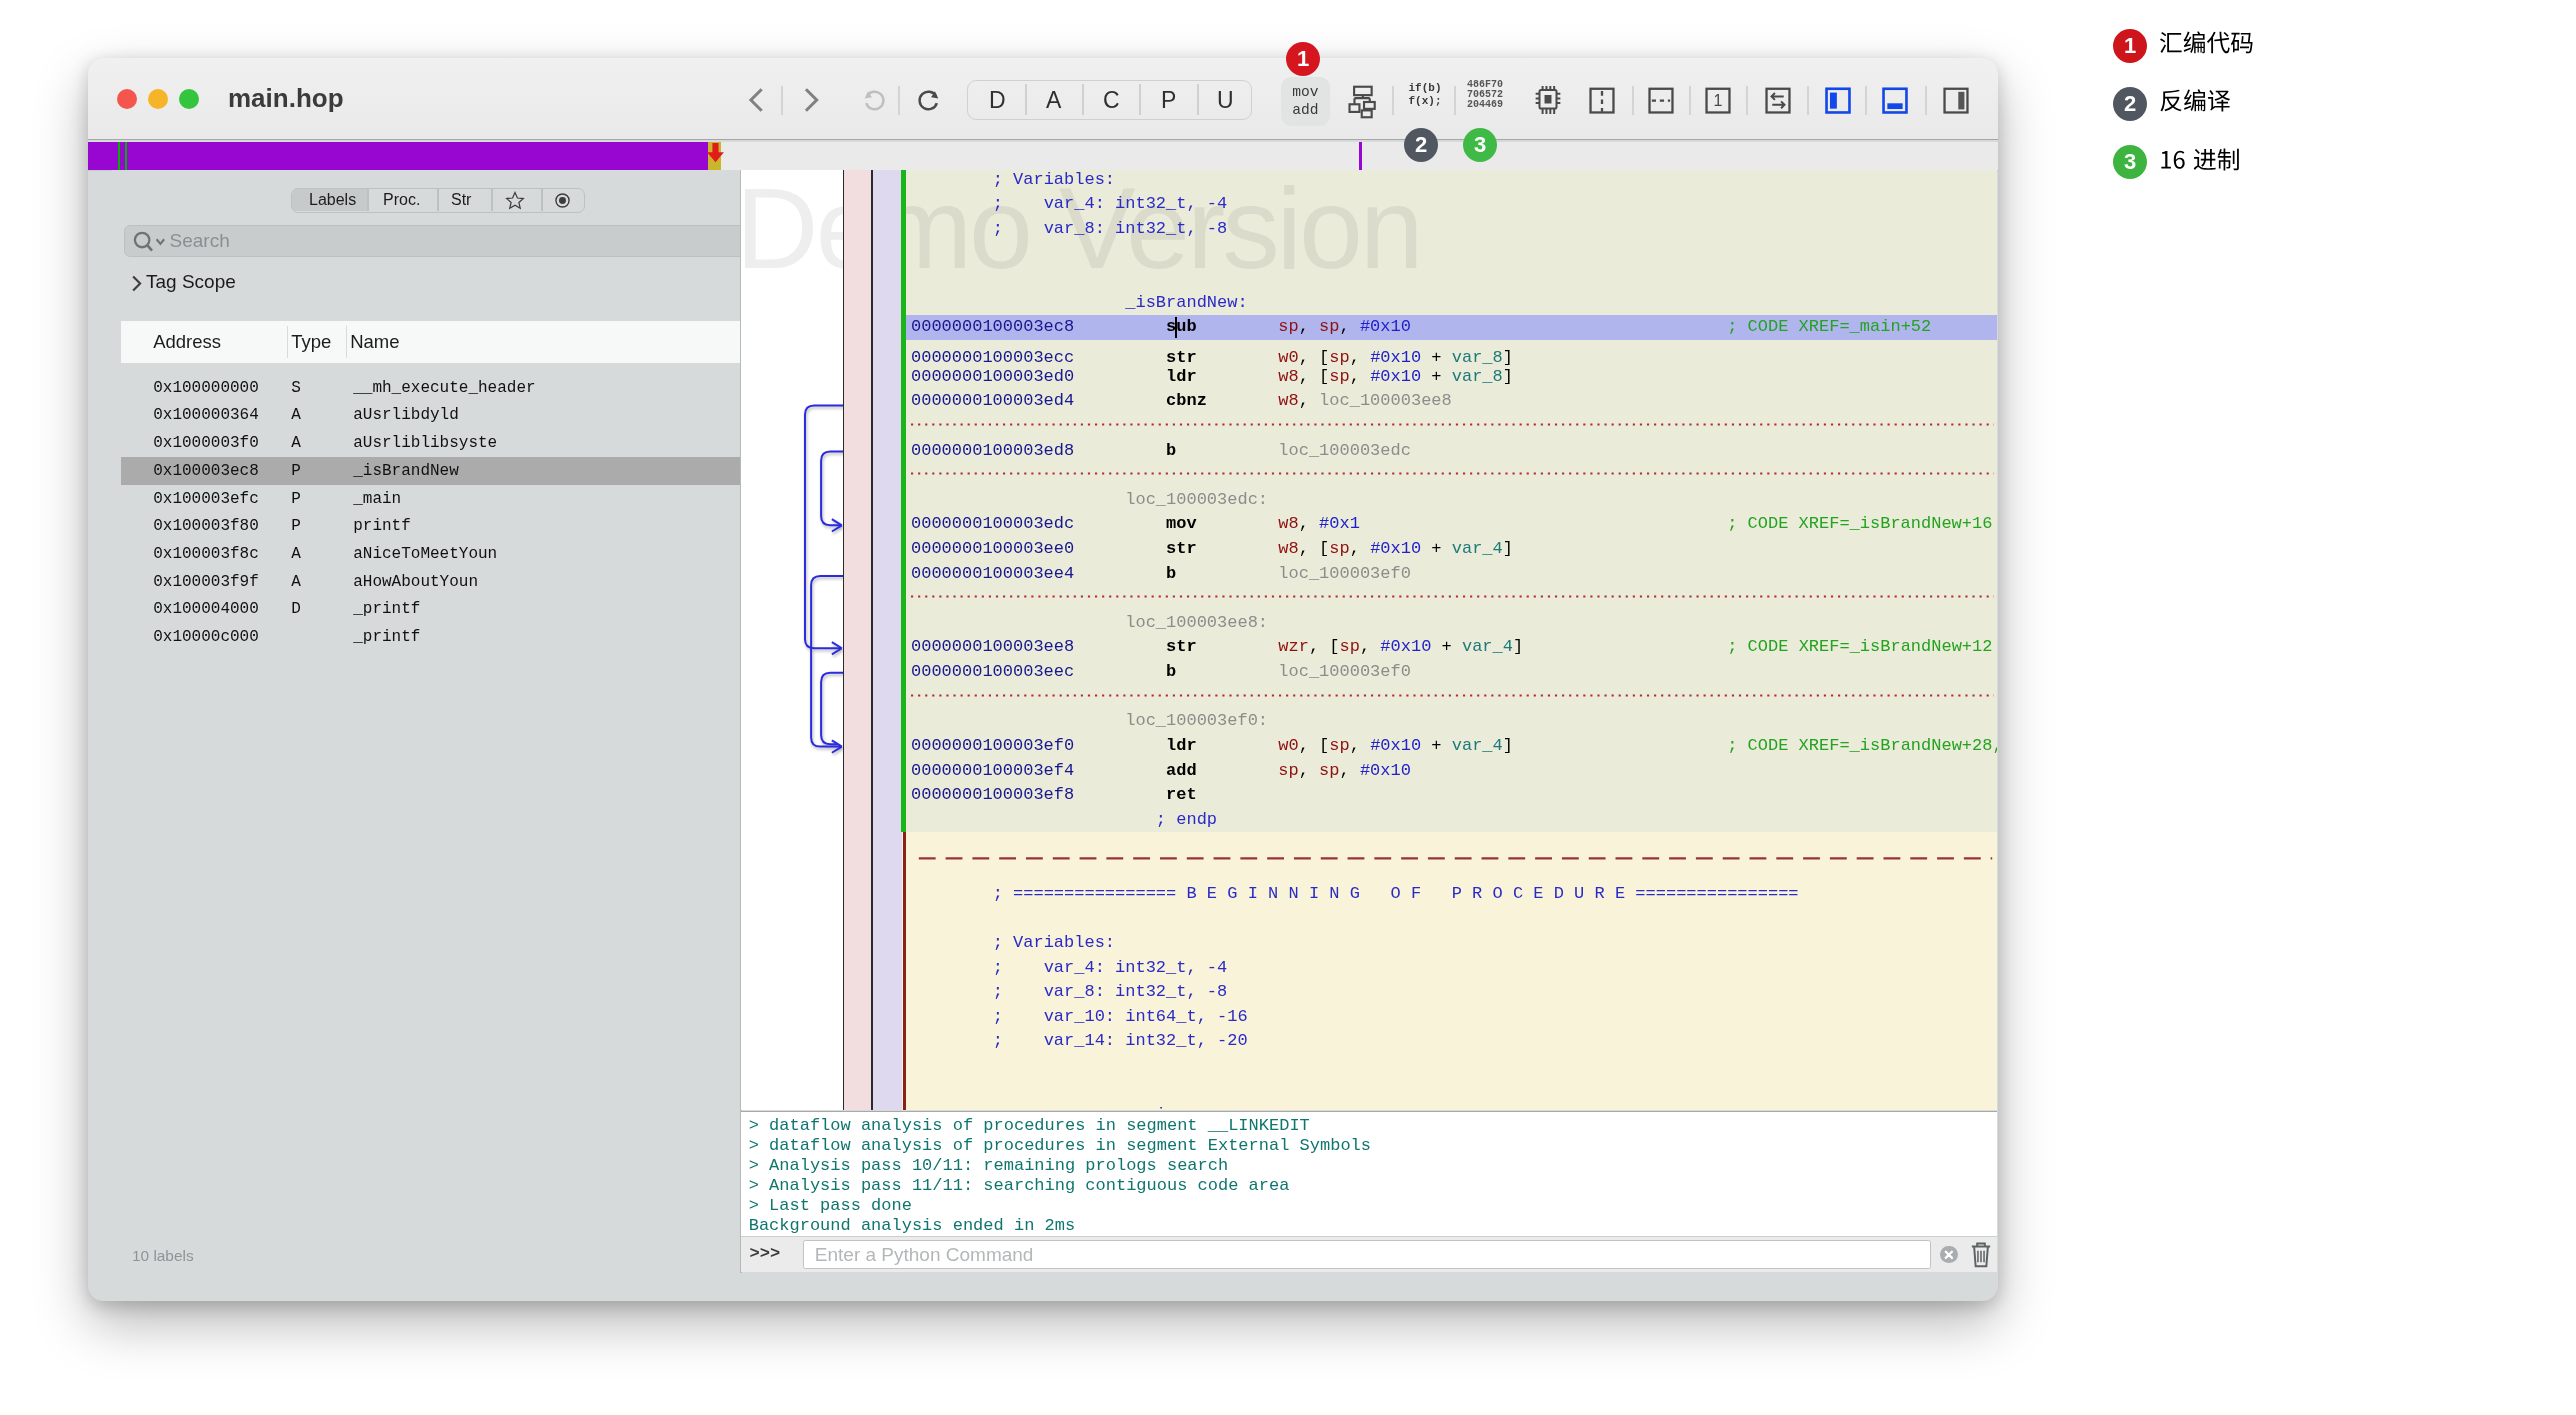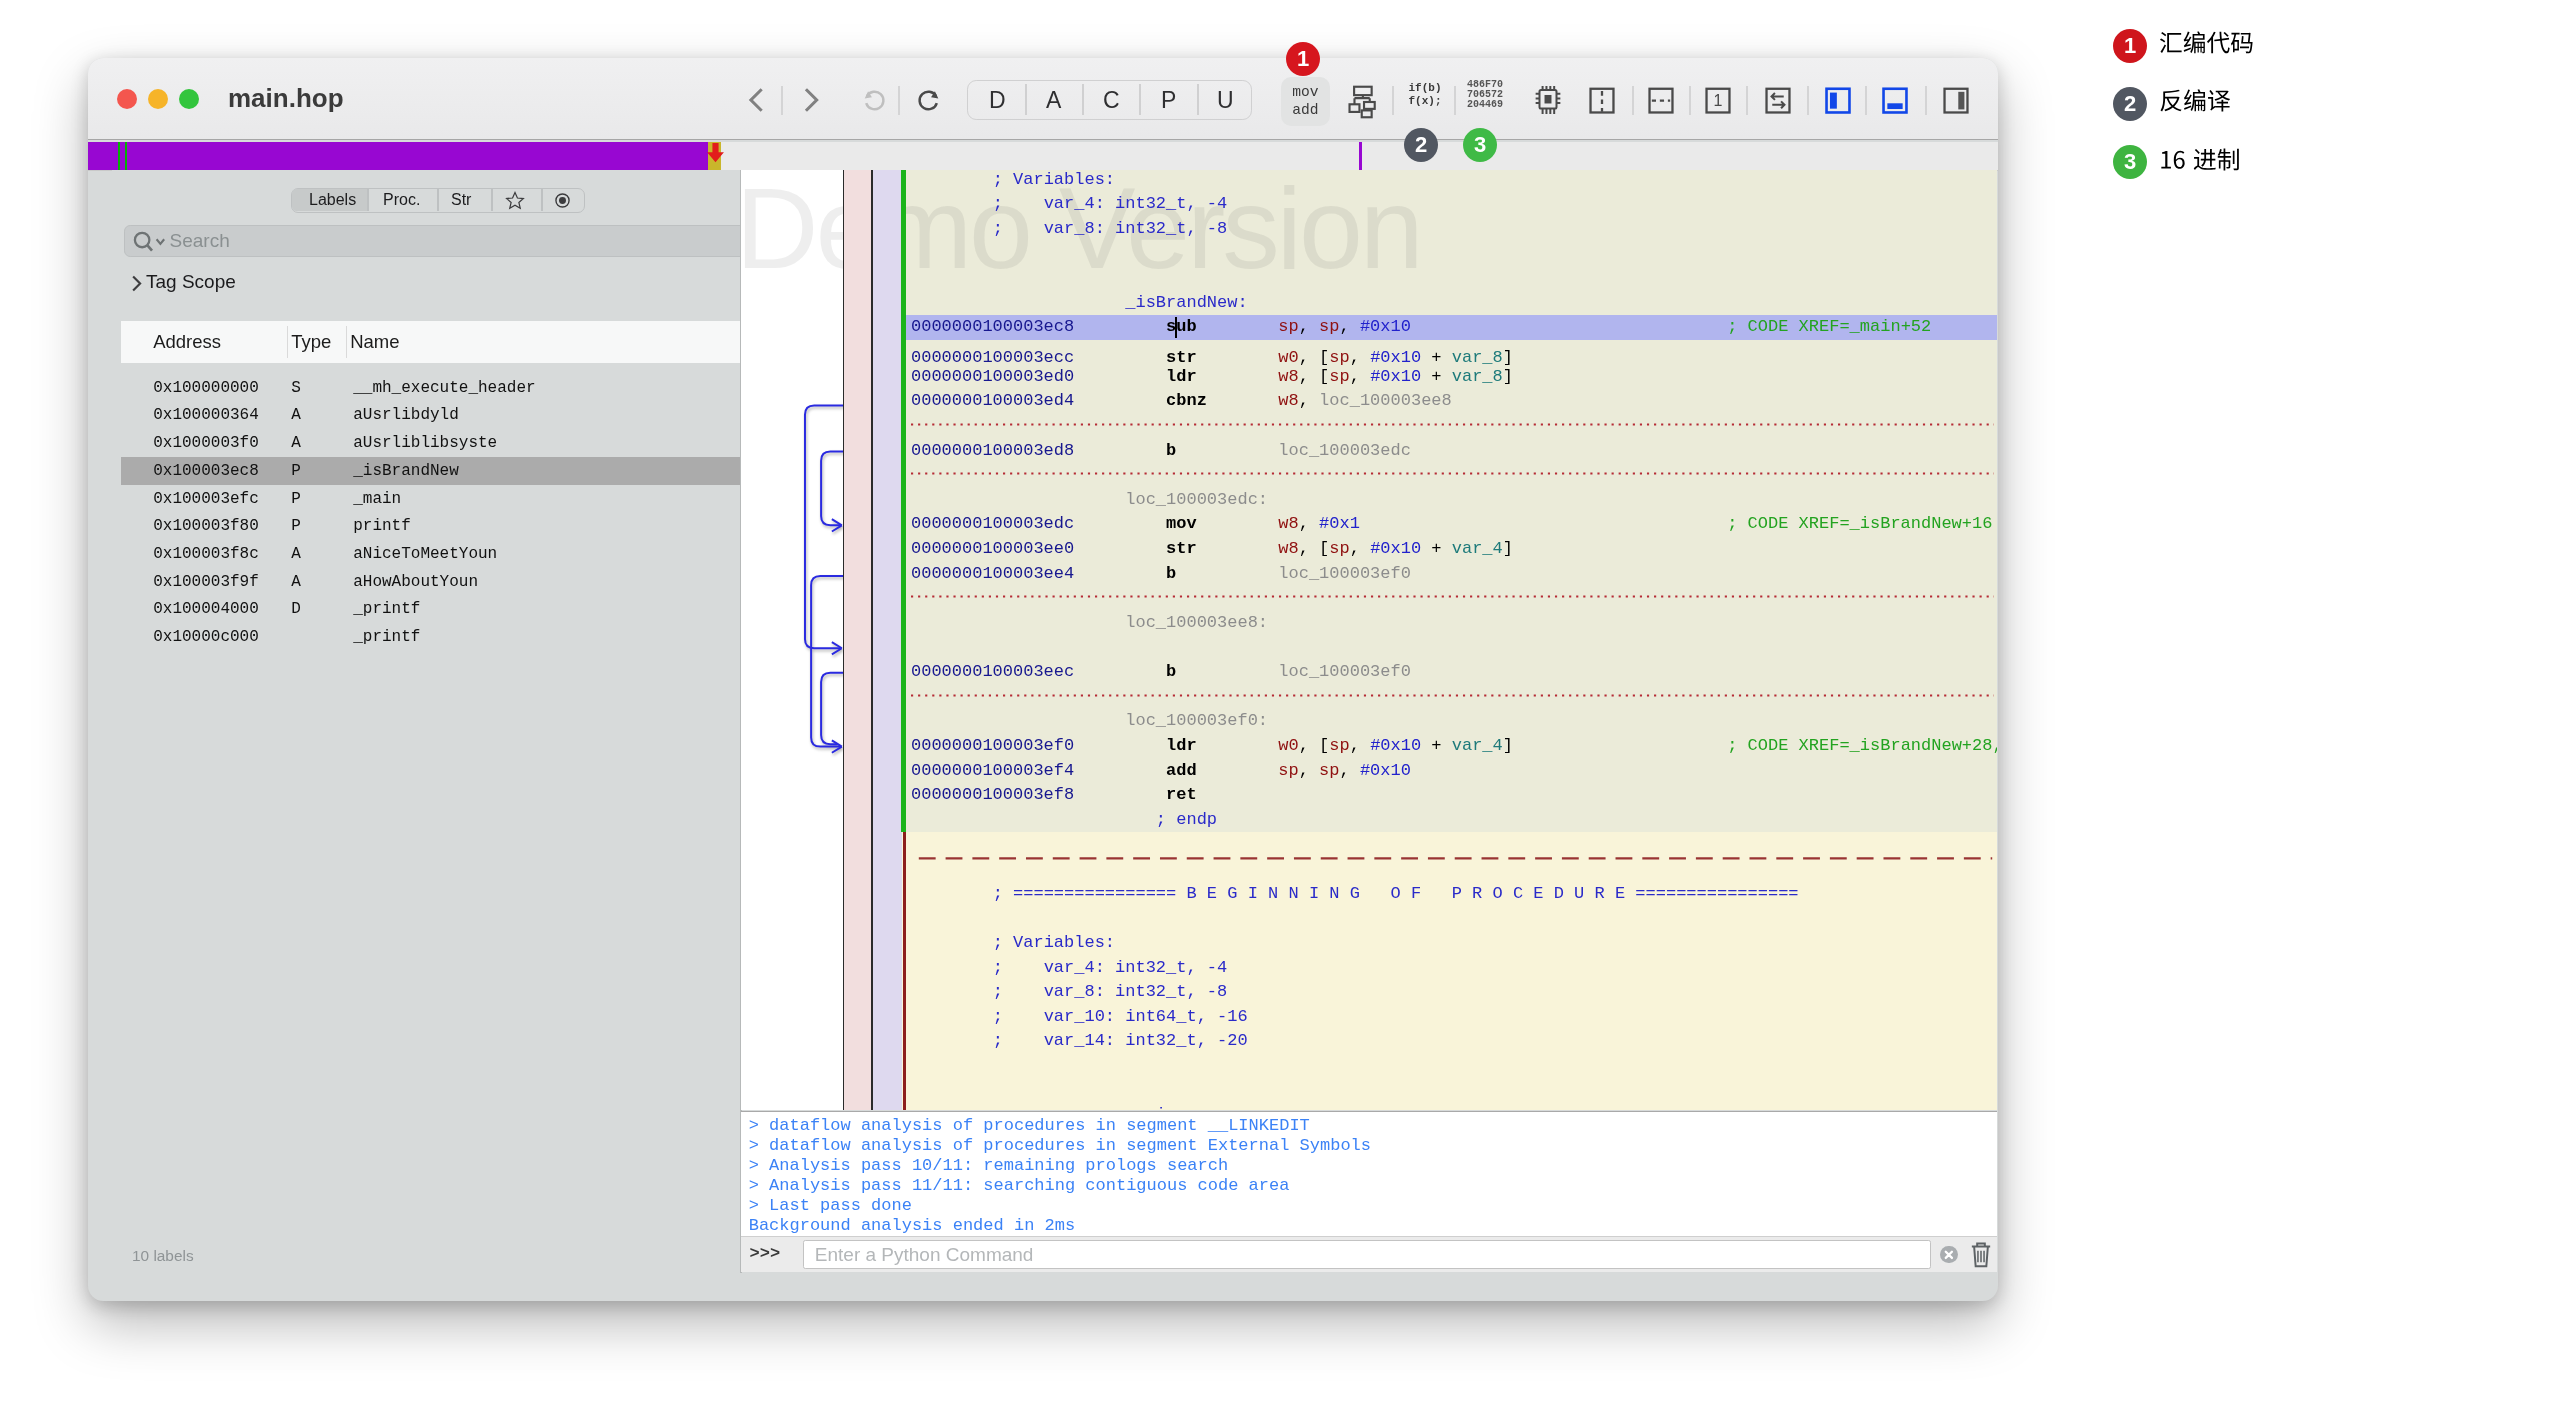--- a/index.html
+++ b/index.html
@@ -36,21 +36,21 @@
 .tc { position:absolute; top:0; font-family:"Liberation Mono",monospace; font-size:16px;
   line-height:20px; color:#111; white-space:pre; }
 #content { position:absolute; left:653px; top:112px; width:1256px; height:940px; background:#fff; overflow:hidden; }
 #wm { position:absolute; left:-5.4px; top:-8.5px; font-size:115px; color:rgba(55,55,62,0.085); letter-spacing:-3.1px; white-space:nowrap; z-index:2; }
 .cr { position:absolute; margin:0; font-family:"Liberation Mono",monospace; font-size:17px;
   line-height:24.6px; white-space:pre; color:#000; z-index:6; }
 .a { color:#17178f; } .c { color:#2a2ac9; } .m { font-weight:bold; color:#000; }
 .r { color:#8f1010; } .i { color:#2121cc; } .v { color:#1d7a7a; }
 .l { color:#8c8c8c; } .x { color:#23a320; }
 .con { position:absolute; left:7.7px; margin:0; font-family:"Liberation Mono",monospace;
-  font-size:17px; line-height:20px; white-space:pre; color:#3b82f6; }
+  font-size:17px; line-height:20px; white-space:pre; color:#0f766e; }
 #status { position:absolute; left:0; top:1214px; width:1910px; height:28.5px;
   background:linear-gradient(#efefef,#e3e3e3); border-top:0.8px solid #c6c6c6; }
 </style></head><body>
 
 <div class="abs" style="left:2113px;top:28.5px;width:34px;height:34px;border-radius:50%;background:#cf151c;color:#fff;font-size:22px;font-weight:bold;text-align:center;line-height:34px">1</div>
 <div class="abs" style="left:2113px;top:87px;width:34px;height:34px;border-radius:50%;background:#515761;color:#fff;font-size:22px;font-weight:bold;text-align:center;line-height:34px">2</div>
 <div class="abs" style="left:2113px;top:145px;width:34px;height:34px;border-radius:50%;background:#3eb440;color:#fff;font-size:22px;font-weight:bold;text-align:center;line-height:34px">3</div>
 <div class="abs" style="left:2159px;top:31px"><svg width="95" height="30" viewBox="0 0 124 39">
       <path transform="translate(0.00,26.66) scale(0.031000,-0.031000)" d="M91 767C151 732 224 678 261 641L309 697C272 733 196 784 137 818ZM42 491C103 459 180 410 217 376L264 435C224 469 146 514 86 543ZM63 -10 127 -60C183 30 247 148 297 249L240 298C185 189 113 64 63 -10ZM933 782H345V-30H953V45H422V708H933Z"></path>
       <path transform="translate(31.00,26.66) scale(0.031000,-0.031000)" d="M40 54 58 -15C140 18 245 61 346 103L332 163C223 121 114 79 40 54ZM61 423C75 430 98 435 205 450C167 386 132 335 116 316C87 278 66 252 45 248C53 230 64 196 68 182C87 194 118 204 339 255C336 271 333 298 334 317L167 282C238 374 307 486 364 597L303 632C286 593 265 554 245 517L133 505C190 593 246 706 287 815L215 840C179 719 112 587 91 554C71 520 55 496 38 491C46 473 57 438 61 423ZM624 350V202H541V350ZM675 350H746V202H675ZM481 412V-72H541V143H624V-47H675V143H746V-46H797V143H871V-7C871 -14 868 -16 861 -17C854 -17 836 -17 814 -16C822 -32 829 -56 831 -73C867 -73 890 -71 908 -62C926 -52 930 -35 930 -8V413L871 412ZM797 350H871V202H797ZM605 826C621 798 637 762 648 732H414V515C414 361 405 139 314 -21C329 -28 360 -50 372 -63C465 99 482 335 483 498H920V732H729C717 765 697 811 675 846ZM483 668H850V561H483Z"></path>
@@ -287,20 +287,21 @@
 <pre class="cr" style="top:145px;left:170px"><span class="a">0000000100003ec8</span>         <span class="m">sub</span>        <span class="r">sp</span>, <span class="r">sp</span>, <span class="i">#0x10</span>                               <span class="x">; CODE XREF=_main+52</span></pre>
 <pre class="cr" style="top:176px;left:170px"><span class="a">0000000100003ecc</span>         <span class="m">str</span>        <span class="r">w0</span>, [<span class="r">sp</span>, <span class="i">#0x10</span> + <span class="v">var_8</span>]</pre>
 <pre class="cr" style="top:195px;left:170px"><span class="a">0000000100003ed0</span>         <span class="m">ldr</span>        <span class="r">w8</span>, [<span class="r">sp</span>, <span class="i">#0x10</span> + <span class="v">var_8</span>]</pre>
 <pre class="cr" style="top:219px;left:170px"><span class="a">0000000100003ed4</span>         <span class="m">cbnz</span>       <span class="r">w8</span>, <span class="l">loc_100003ee8</span></pre>
 <pre class="cr" style="top:269px;left:170px"><span class="a">0000000100003ed8</span>         <span class="m">b</span>          <span class="l">loc_100003edc</span></pre>
 <pre class="cr" style="top:318px;left:170px">                     <span class="l">loc_100003edc:</span></pre>
 <pre class="cr" style="top:342px;left:170px"><span class="a">0000000100003edc</span>         <span class="m">mov</span>        <span class="r">w8</span>, <span class="i">#0x1</span>                                    <span class="x">; CODE XREF=_isBrandNew+16</span></pre>
 <pre class="cr" style="top:367px;left:170px"><span class="a">0000000100003ee0</span>         <span class="m">str</span>        <span class="r">w8</span>, [<span class="r">sp</span>, <span class="i">#0x10</span> + <span class="v">var_4</span>]</pre>
 <pre class="cr" style="top:392px;left:170px"><span class="a">0000000100003ee4</span>         <span class="m">b</span>          <span class="l">loc_100003ef0</span></pre>
 <pre class="cr" style="top:441px;left:170px">                     <span class="l">loc_100003ee8:</span></pre>
+<pre class="cr" style="top:465px;left:170px"><span class="a">0000000100003ee8</span>         <span class="m">str</span>        <span class="r">wzr</span>, [<span class="r">sp</span>, <span class="i">#0x10</span> + <span class="v">var_4</span>]                    <span class="x">; CODE XREF=_isBrandNew+12</span></pre>
 <pre class="cr" style="top:490px;left:170px"><span class="a">0000000100003eec</span>         <span class="m">b</span>          <span class="l">loc_100003ef0</span></pre>
 <pre class="cr" style="top:539px;left:170px">                     <span class="l">loc_100003ef0:</span></pre>
 <pre class="cr" style="top:564px;left:170px"><span class="a">0000000100003ef0</span>         <span class="m">ldr</span>        <span class="r">w0</span>, [<span class="r">sp</span>, <span class="i">#0x10</span> + <span class="v">var_4</span>]                     <span class="x">; CODE XREF=_isBrandNew+28,</span></pre>
 <pre class="cr" style="top:589px;left:170px"><span class="a">0000000100003ef4</span>         <span class="m">add</span>        <span class="r">sp</span>, <span class="r">sp</span>, <span class="i">#0x10</span></pre>
 <pre class="cr" style="top:613px;left:170px"><span class="a">0000000100003ef8</span>         <span class="m">ret</span>        </pre>
 <pre class="cr" style="top:638px;left:170px">                        <span class="c">; endp</span></pre>
 <pre class="cr" style="top:712px;left:170px">        <span class="c">; ================ B E G I N N I N G   O F   P R O C E D U R E ================</span></pre>
 <pre class="cr" style="top:761px;left:170px">        <span class="c">; Variables:</span></pre>
 <pre class="cr" style="top:786px;left:170px">        <span class="c">;    var_4: int32_t, -4</span></pre>
 <pre class="cr" style="top:810px;left:170px">        <span class="c">;    var_8: int32_t, -8</span></pre>

